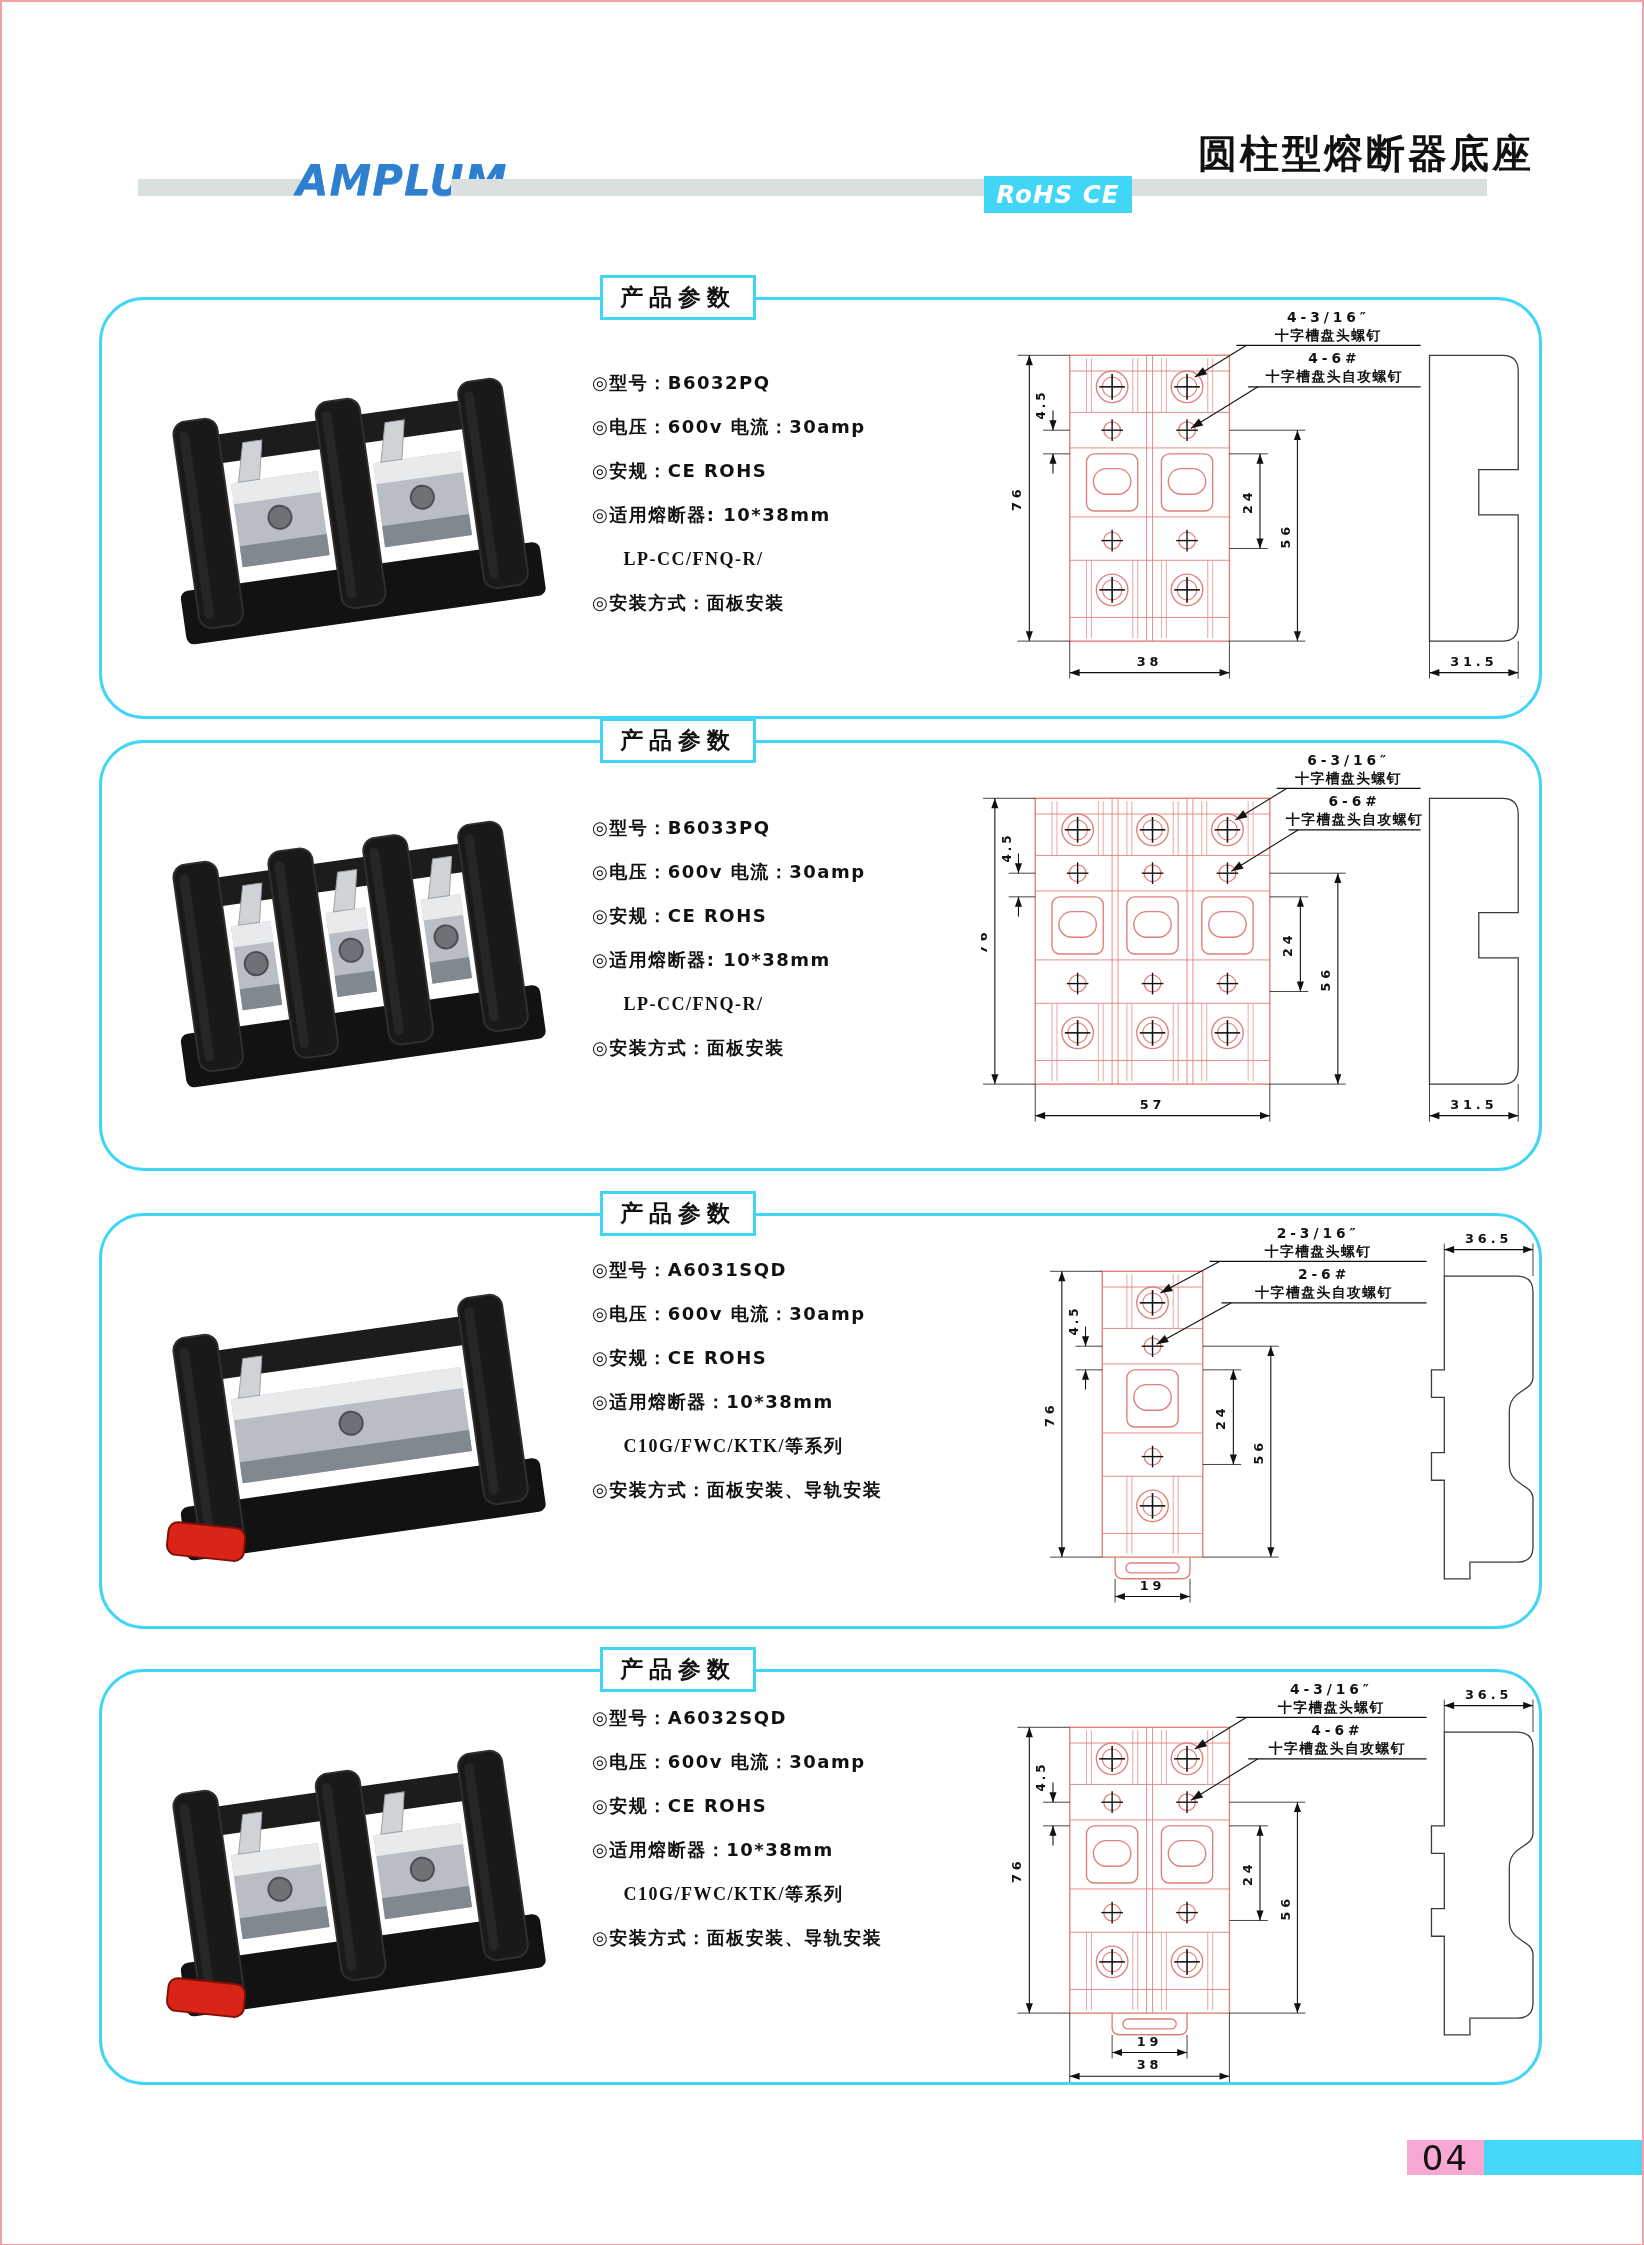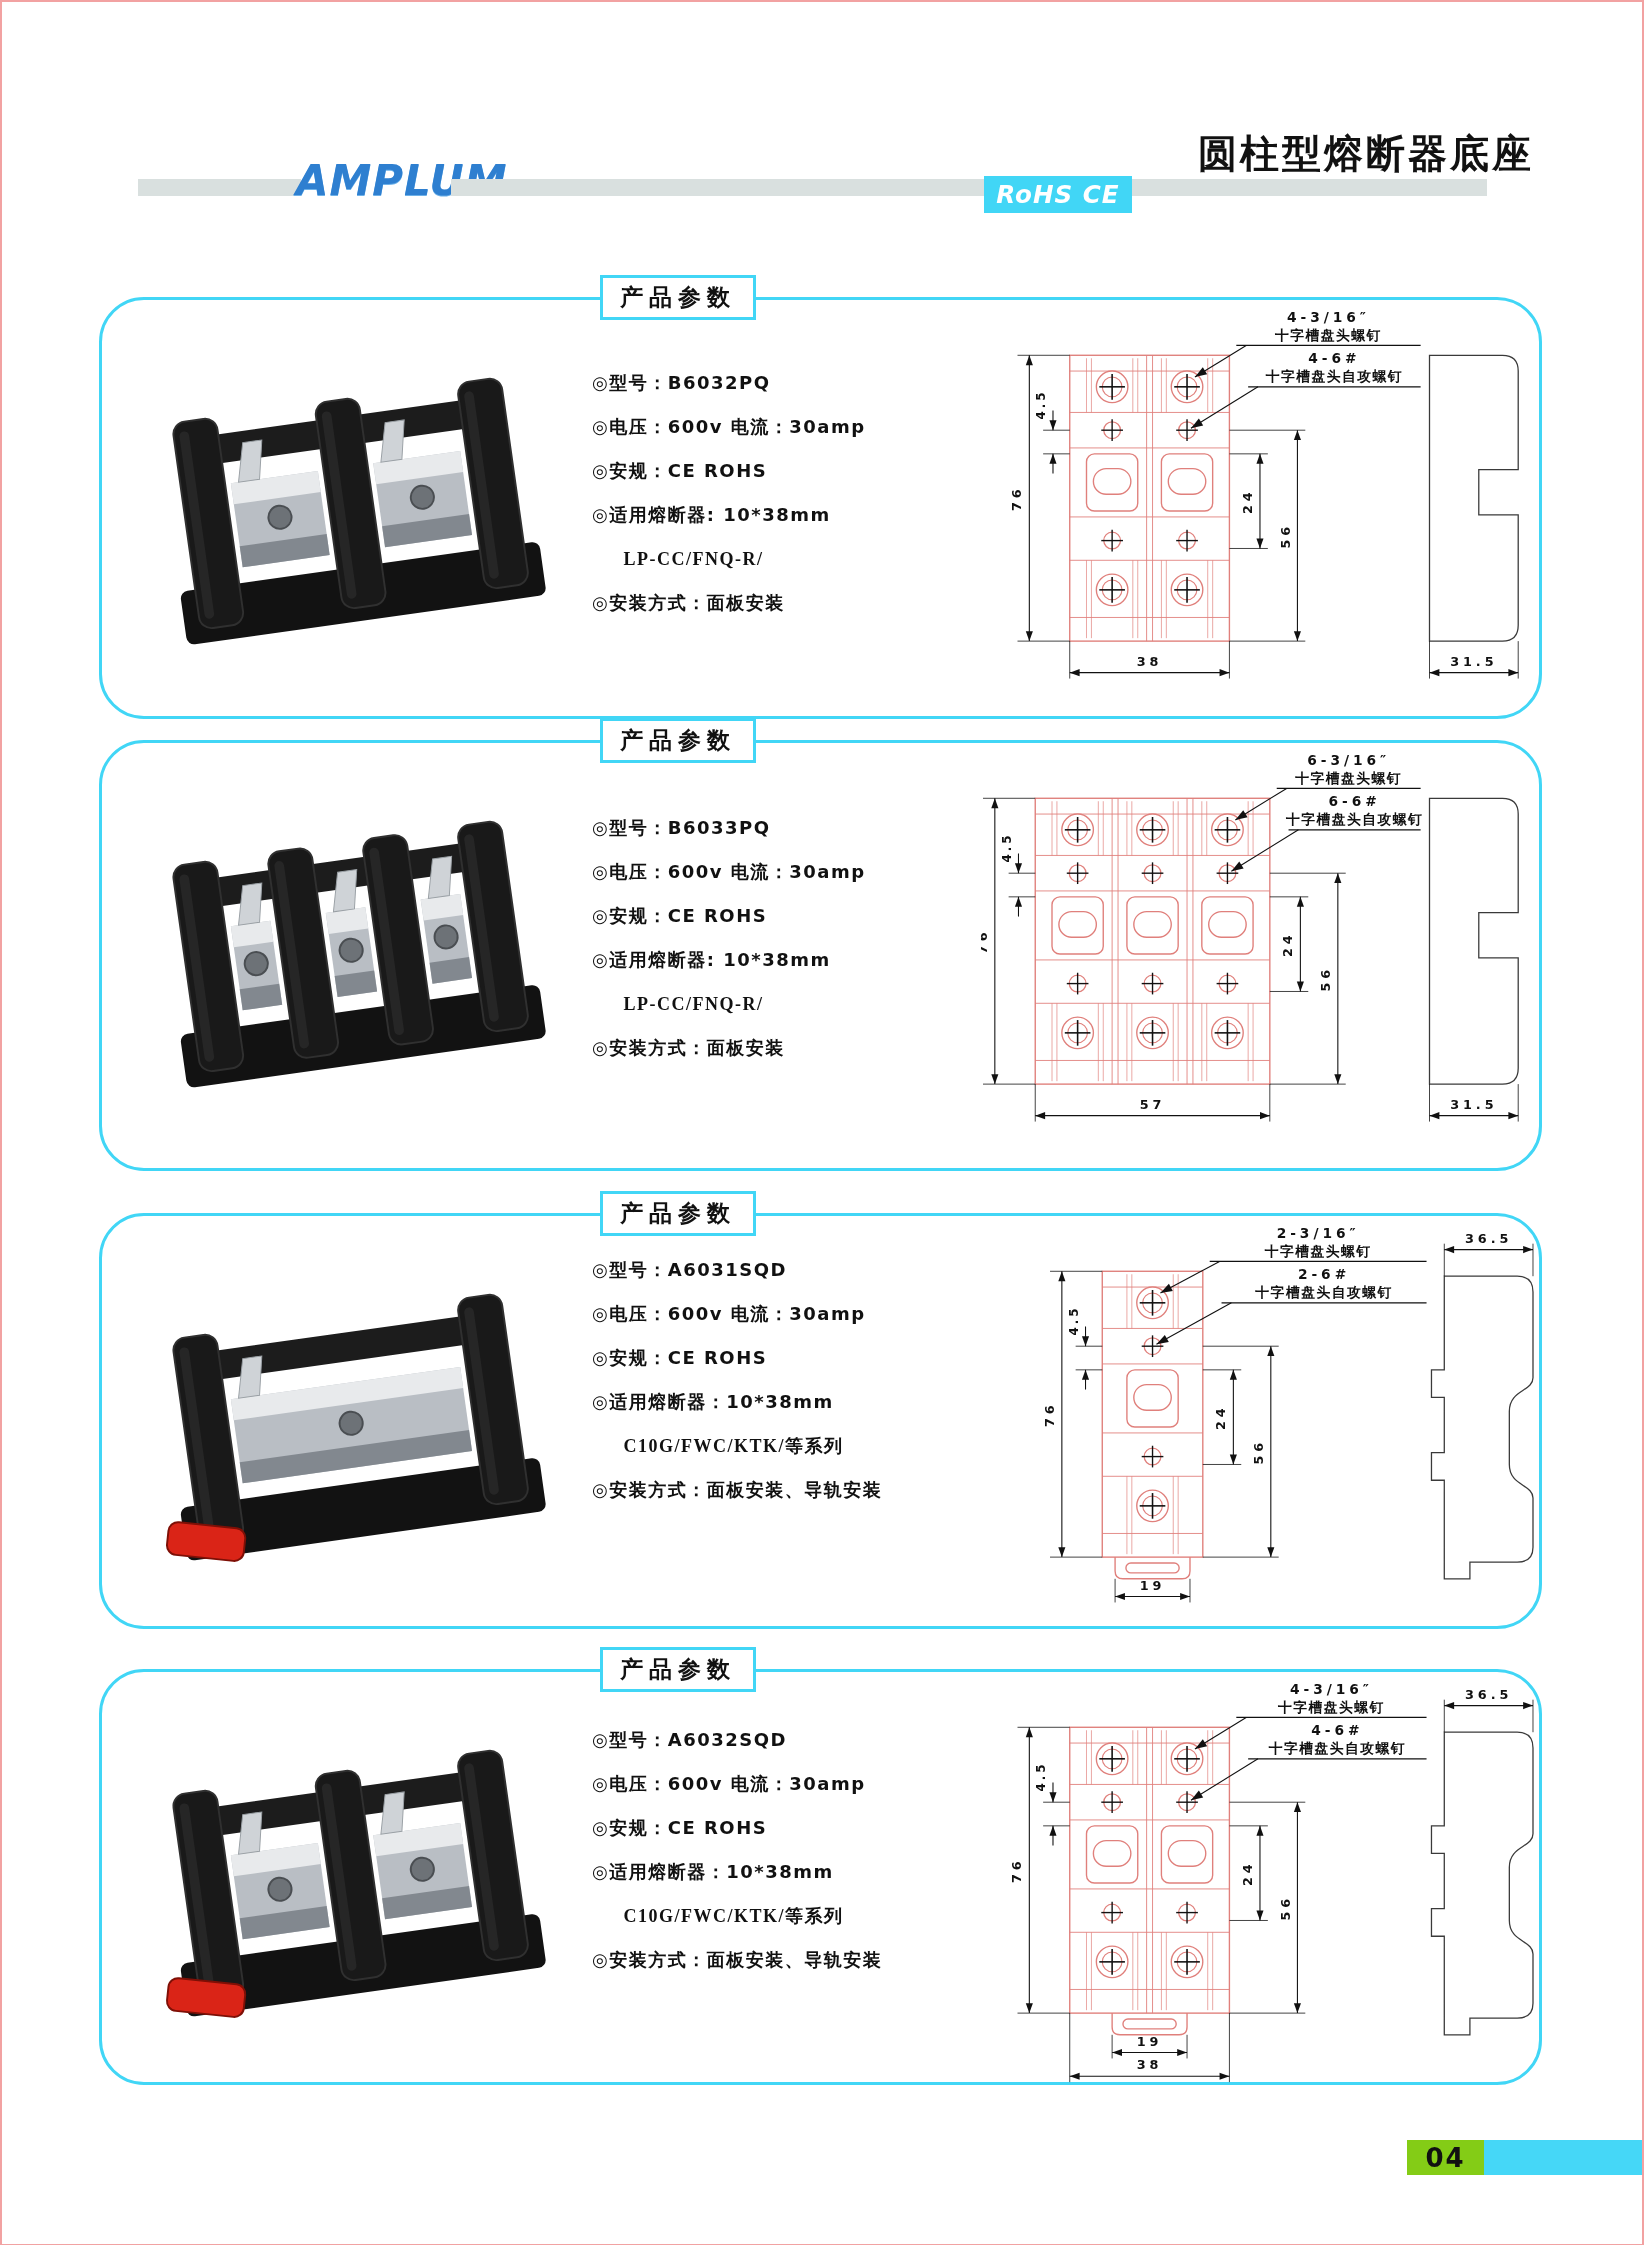--- a/index.html
+++ b/index.html
@@ -35,22 +35,22 @@
   }
   .photo{position:absolute;left:21.7px;top:23.6px;width:453px;height:357px;}
   .photo svg{width:100%;height:100%;}
   .specs{position:absolute;left:490px;width:433px;}
   .spec{font-size:18px;font-weight:bold;line-height:44px;letter-spacing:1.5px;white-space:nowrap;}
   .spec.indent{padding-left:31.5px;font-family:Liberation Serif, serif;}
   .draw{position:absolute;left:879px;top:5.9px;width:554px;height:412px;}
   svg text{font-family:"DejaVu Sans","Liberation Sans",sans-serif;}
   
   .pn-box{
-    position:absolute;left:1407px;top:2140px;width:77px;height:35px;background:#84cc16;
-    display:flex;align-items:center;justify-content:center;font-size:26px;font-weight:bold;letter-spacing:2px;
+    position:absolute;left:1407px;top:2140px;width:77px;height:35px;background:#f9a8d4;
+    display:flex;align-items:center;justify-content:center;font-size:34px;font-weight:normal;letter-spacing:2px;
   }
   .pn-bar{position:absolute;left:1484px;top:2140px;width:159px;height:35px;background:#45d7f7;}
 </style>
 </head>
 <body>
 
 <div class="page-border"></div>
 
 <div class="hdr-bar bar-left"></div>
 <div class="logo">AMPLUM</div>
@@ -522,21 +522,21 @@
           <polygon points="267,148 277,108 297,108 289,148" fill="#cfd3d7" stroke="#9aa0a5"></polygon>
           <rect x="58" y="78" width="46" height="216" rx="13" fill="#191919" stroke="#303030" stroke-width="2"></rect>
           <rect x="64" y="88" width="10" height="196" rx="5" fill="#262626"></rect>
           <rect x="207" y="78" width="46" height="216" rx="13" fill="#191919" stroke="#303030" stroke-width="2"></rect>
           <rect x="213" y="88" width="10" height="196" rx="5" fill="#262626"></rect>
           <rect x="356" y="78" width="46" height="216" rx="13" fill="#191919" stroke="#303030" stroke-width="2"></rect>
           <rect x="362" y="88" width="10" height="196" rx="5" fill="#262626"></rect>
           <rect x="24" y="272" width="80" height="34" rx="10" fill="#da2417" stroke="#7e0f06" stroke-width="2" transform="rotate(14 58 290)"></rect>
         </g>
       </svg></div>
-  <div class="specs" style="top:46px;">
+  <div class="specs" style="top:24px;">
     <div class="spec">◎型号：A6032SQD</div>
     <div class="spec">◎电压：600v 电流：30amp</div>
     <div class="spec">◎安规：CE ROHS</div>
     <div class="spec">◎适用熔断器：10*38mm</div>
     <div class="spec indent">C10G/FWC/KTK/等系列</div>
     <div class="spec">◎安装方式：面板安装、导轨安装</div>
   </div>
   <div class="draw"><svg viewBox="0 0 562 418" width="554" height="412">
         <g stroke="#e0807c" fill="none" stroke-width="1.4">
           <rect x="90" y="50" width="162" height="290"></rect>

